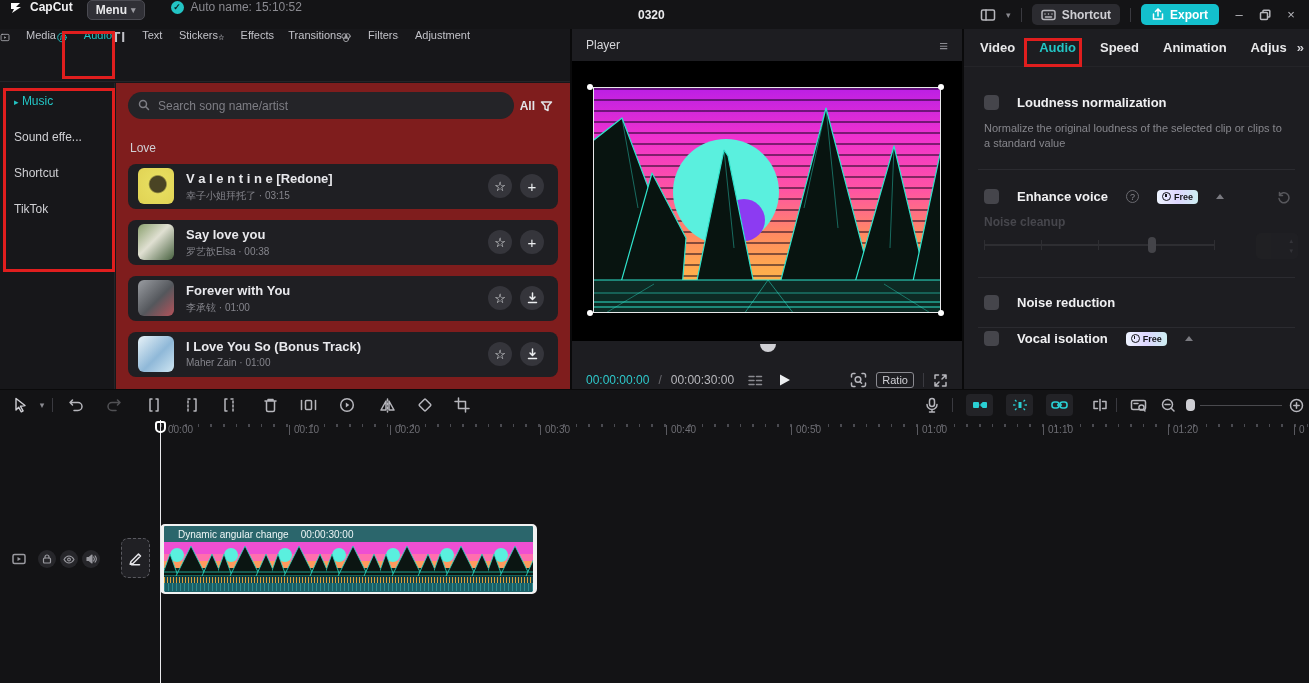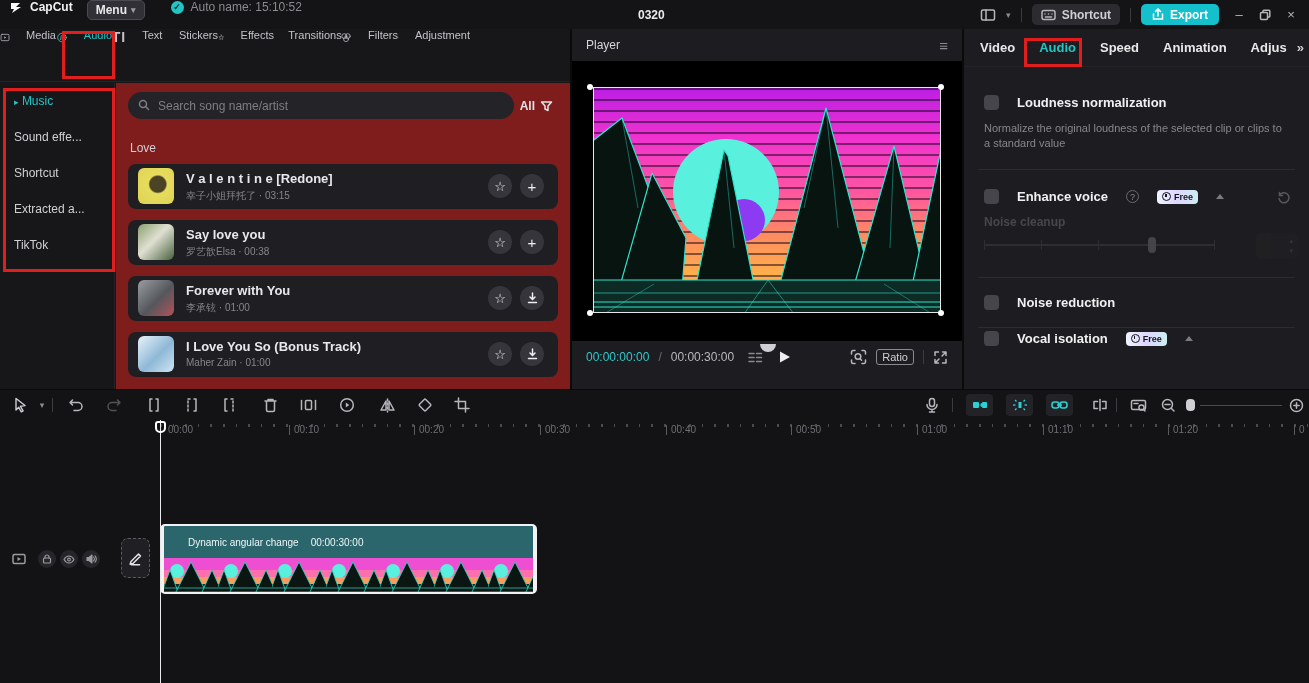--- a/index.html
+++ b/index.html
@@ -46,21 +46,21 @@
 .s-star{right:46px}.s-act{right:14px}
 
 #player{position:absolute;left:572px;top:29px;width:390px;height:360px;background:#1d1d21}
 .pl-head{height:32px;display:flex;align-items:center;justify-content:space-between;padding:0 14px;font-size:12px;color:#d6d6da}
 .viewport{position:absolute;left:0;top:32px;width:390px;height:280px;background:#000}
 .frame{position:absolute;left:21px;top:26px;width:348px;height:226px;border:1px solid #e8e8ea;overflow:hidden;
  background:linear-gradient(180deg,#bb1fe4 0%,#ef32cf 22%,#ff55a2 46%,#ff8c60 66%,#ffad4d 82%,#ffb347 100%)}
 .stripes{position:absolute;inset:0;background:repeating-linear-gradient(180deg,rgba(12,0,24,.5) 0 2px,transparent 2px 11px)}
 .handle{position:absolute;width:6px;height:6px;border-radius:50%;background:#fff;z-index:4}
 .pull-tab{position:absolute;left:188px;top:283px;width:16px;height:8px;border-radius:0 0 9px 9px;background:#cfcfd4}
-.pl-ctrl{position:absolute;left:0;top:304px;width:390px;height:48px;display:flex;align-items:center;padding:0 14px;gap:9px}
+.pl-ctrl{position:absolute;left:0;top:327px;width:390px;height:48px;display:flex;align-items:center;padding:0 14px;gap:9px}
 .tc-cur{color:#2ec9cb;font-size:12px}
 .tc-sep{color:#6a6a70;font-size:12px}
 .tc-dur{color:#b8b8bd;font-size:12px}
 .ratio-chip{border:1px solid #8a8a90;border-radius:3px;padding:1px 5px;font-size:11px;color:#cfcfd4}
 .spacer{flex:1}
 
 #right{position:absolute;left:964px;top:29px;width:345px;height:360px;background:#1d1d21;font-size:13px}
 .rtabs{height:38px;display:flex;align-items:center;gap:24px;padding:0 16px;font-weight:bold;color:#e8e8ea;border-bottom:1px solid #242428}
 .rtab.sel{color:#23c4c4}
 .rp-div{position:absolute;left:14px;width:317px;height:1px;background:#2b2b30}
@@ -89,21 +89,21 @@
 .ruler{position:absolute;left:0;top:30px;width:1309px;height:20px}
 .ruler-dots{position:absolute;left:160px;top:4px;right:0;height:3px;background:repeating-linear-gradient(90deg,#4a4a50 0 1.5px,transparent 1.5px 12.6px)}
 .rlab{position:absolute;top:4px;font-size:10px;color:#6e6e74;padding-left:5px}
 .rlab::before{content:"";position:absolute;left:0;top:1px;width:1px;height:10px;background:#5a5a60}
 .rlab.nofirst::before{display:none}
 .playhead-line{position:absolute;left:160px;top:30px;width:1px;height:263px;background:#e9e9ec;z-index:6}
 .playhead-head{position:absolute;left:155px;top:31px;width:11px;height:12px;border:2px solid #fff;border-radius:3px 3px 5px 5px;background:transparent;z-index:7}
 .trk-ic{position:absolute;top:160px;width:18px;height:18px;border-radius:50%;background:#26262a;display:flex;align-items:center;justify-content:center}
 .pencil-btn{position:absolute;left:121px;top:148px;width:29px;height:40px;border:1px dashed #5a5a60;border-radius:7px;display:flex;align-items:center;justify-content:center;background:#202024}
 .clip{position:absolute;left:160px;top:134px;width:377px;height:70px;border:2px solid #f2f2f2;border-left-width:4px;border-right-width:4px;border-radius:5px;overflow:hidden;background:#1a5f66;z-index:5}
-.clip-head{height:32px;background:#2b666c;display:flex;align-items:center;gap:12px;padding:0 24px;font-size:10px;color:#eef6f6;white-space:nowrap}
+.clip-head{height:16px;background:#2b666c;display:flex;align-items:center;gap:12px;padding:0 14px;font-size:10px;color:#eef6f6;white-space:nowrap}
 .film{height:34px;display:flex;overflow:hidden;background:#0b1512}
 .wave1{height:7px;background:#14444a;border-top:1px solid #0c3338;background-image:repeating-linear-gradient(90deg,#dda23a 0 1px,transparent 1px 3px)}
 .wave2{height:8px;background:#1a5f66;background-image:repeating-linear-gradient(90deg,#2f8a90 0 1px,transparent 1px 4px)}
 
 .redbox{position:absolute;border:3px solid #e01e1e;z-index:20;pointer-events:none}
 </style>
 </head>
 <body>
 
 <header id="titlebar">
@@ -212,21 +212,20 @@
     </div>
   </div>
 
   <nav id="sidebar">
     <div class="sb-item sel">
       <span style="font-size:9px">▸</span>
       <span>Music</span>
     </div>
     <div class="sb-item"><span>Sound effe...</span></div>
     <div class="sb-item"><span>Shortcut</span></div>
-    <div class="sb-item"><span>Extracted a...</span></div>
     <div class="sb-item"><span>TikTok</span></div>
   </nav>
 
   <div id="mp">
     <input id="search" placeholder="Search song name/artist" style="">
     <svg class="ic search-glyph" width="12" height="12" viewBox="0 0 12 12" style="stroke:#7e7e85">
         <circle cx="5" cy="5" r="3.5"></circle>
         <line x1="7.8" y1="7.8" x2="10.5" y2="10.5"></line>
       </svg>
     <div class="all-btn">
@@ -567,21 +566,21 @@
           <line x1="4.8" y1="7.5" x2="10.2" y2="7.5"></line>
           <line x1="7.5" y1="4.8" x2="7.5" y2="10.2"></line>
         </svg>
       </div>
   </div>
 
   <div class="ruler">
     <div class="ruler-dots"></div>
     <span class="rlab nofirst" style="left:163px">00:00</span>
     <span class="rlab" style="left:289px">00:10</span>
-    <span class="rlab" style="left:414px">00:20</span>
+    <span class="rlab" style="left:390px">00:20</span>
     <span class="rlab" style="left:540px">00:30</span>
     <span class="rlab" style="left:666px">00:40</span>
     <span class="rlab" style="left:791px">00:50</span>
     <span class="rlab" style="left:917px">01:00</span>
     <span class="rlab" style="left:1043px">01:10</span>
     <span class="rlab" style="left:1168px">01:20</span>
     <span class="rlab" style="left:1294px">0</span>
   </div>
 
   <div class="playhead-head"></div>

